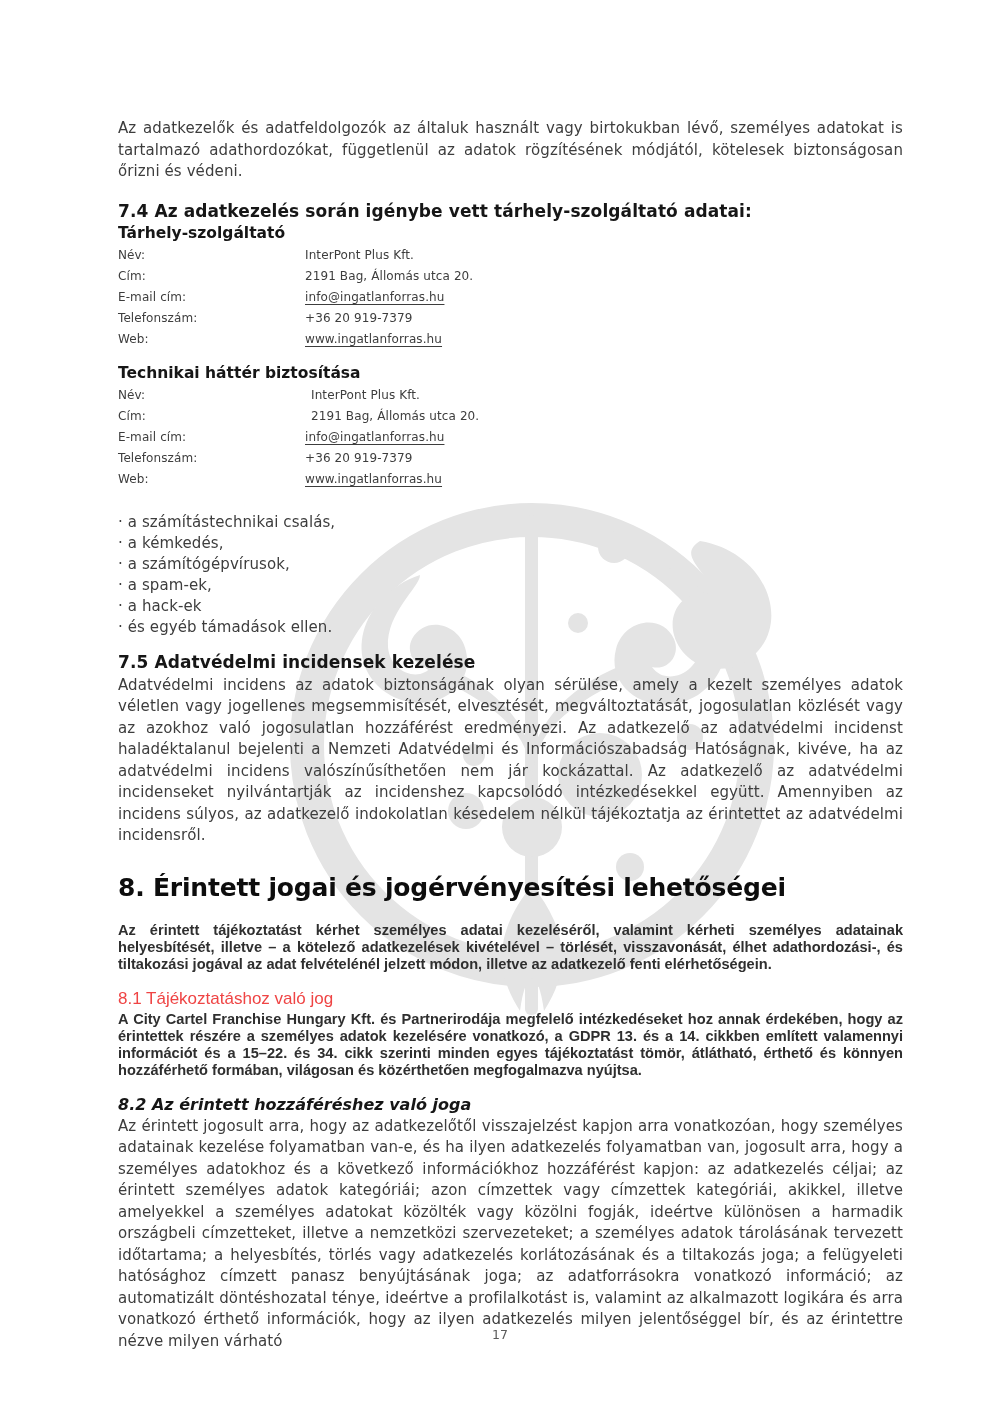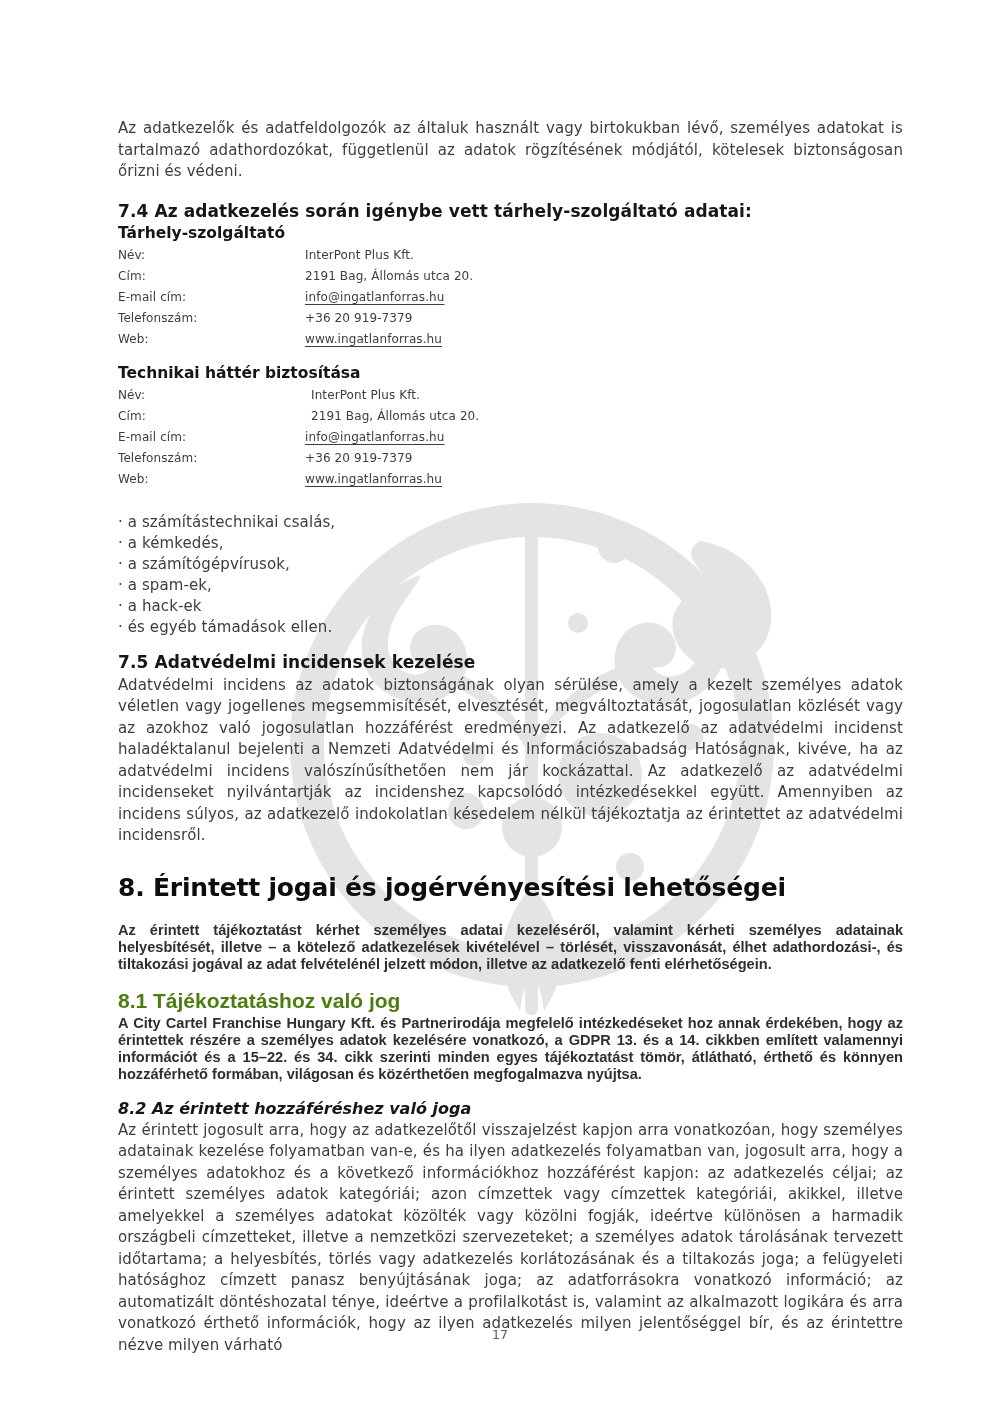--- a/index.html
+++ b/index.html
@@ -83,23 +83,23 @@
     font-family:"Liberation Sans",sans-serif;
     font-weight:600;
     font-size:14.6px;
     line-height:17px;
     text-align:justify;
     color:#2f2f2f;
     margin:0 0 14px 0;
   }
   h3.alt-h{
     font-family:"Liberation Sans",sans-serif;
-    font-size:21px;
-    font-weight:bold;
-    color:#4d7c0f;
+    font-size:17px;
+    font-weight:normal;
+    color:#ef4444;
     margin:16px 0 2px 0;
   }
   h3.sub82{
     font-size:16px;
     font-weight:bold;
     color:#161616;
     margin:16px 0 2px 0;
     font-style:italic;
   }
   .footer{

